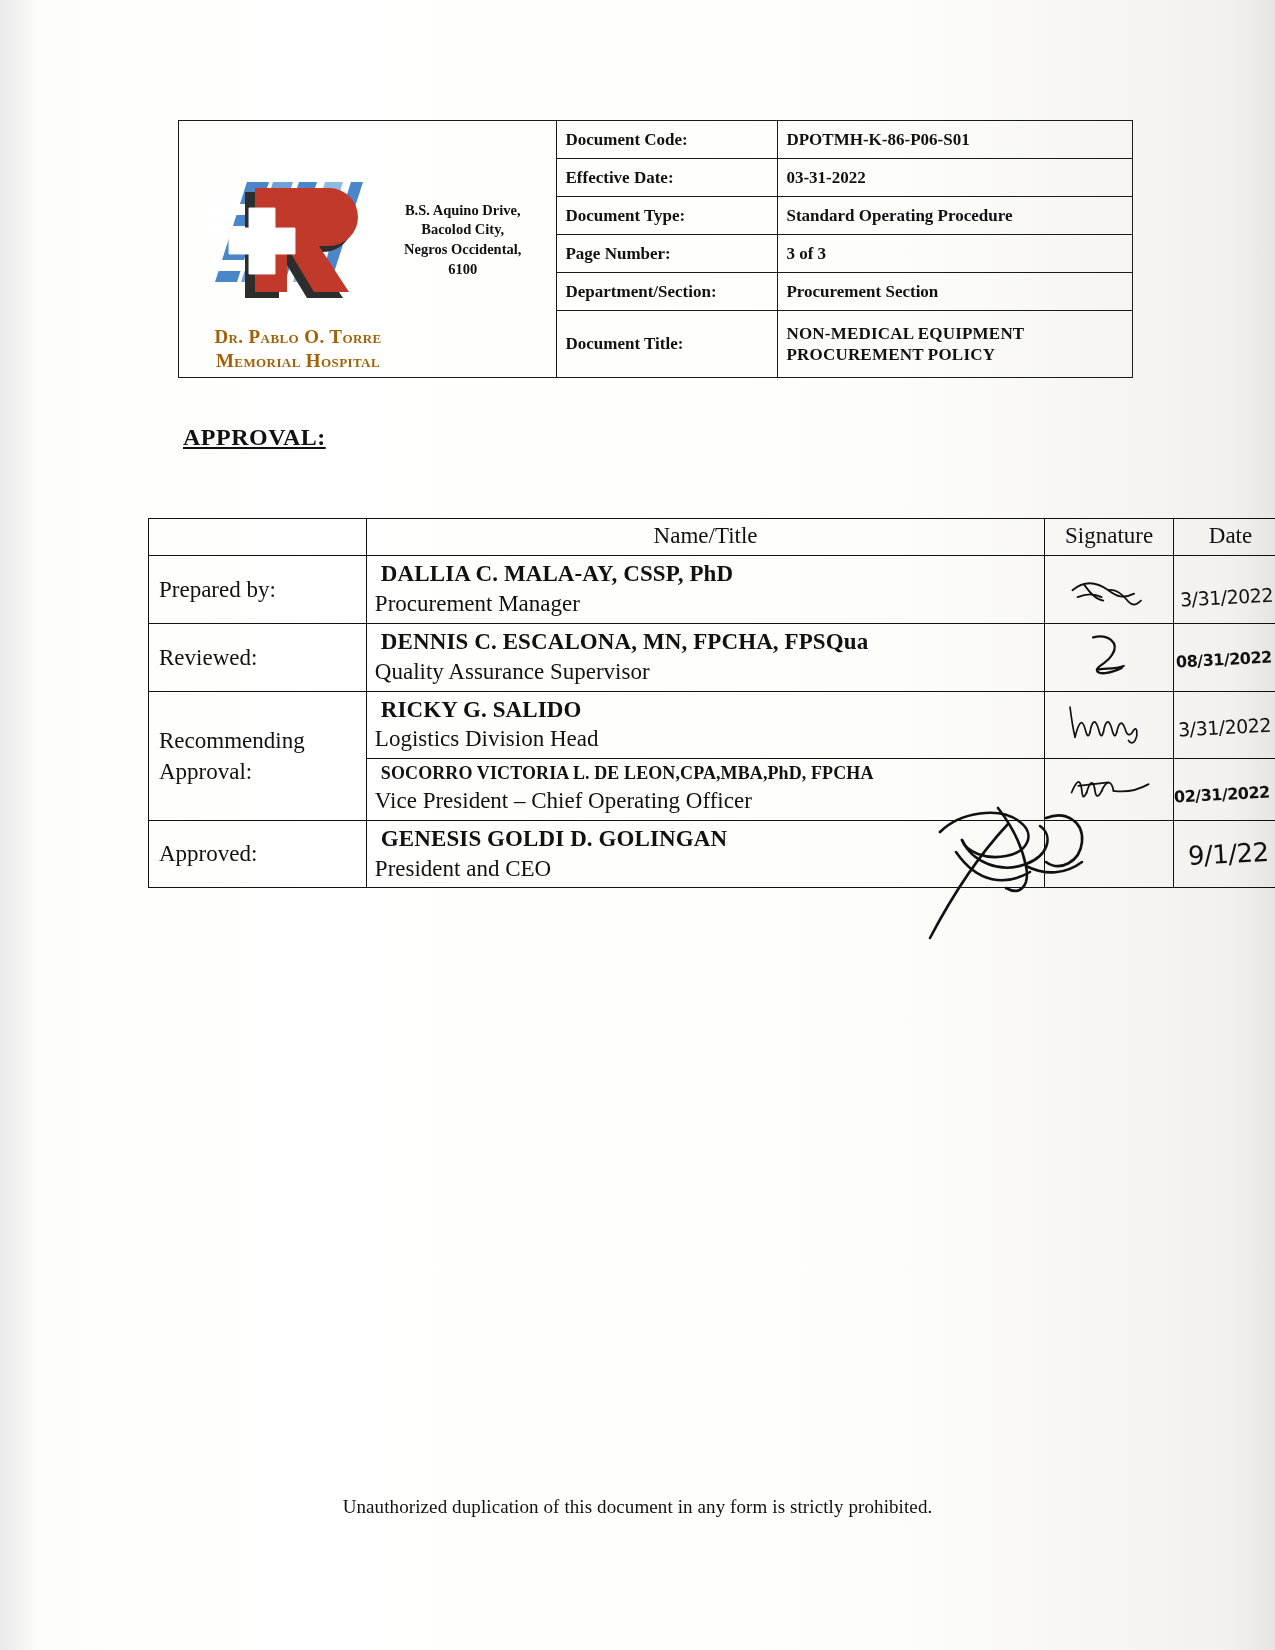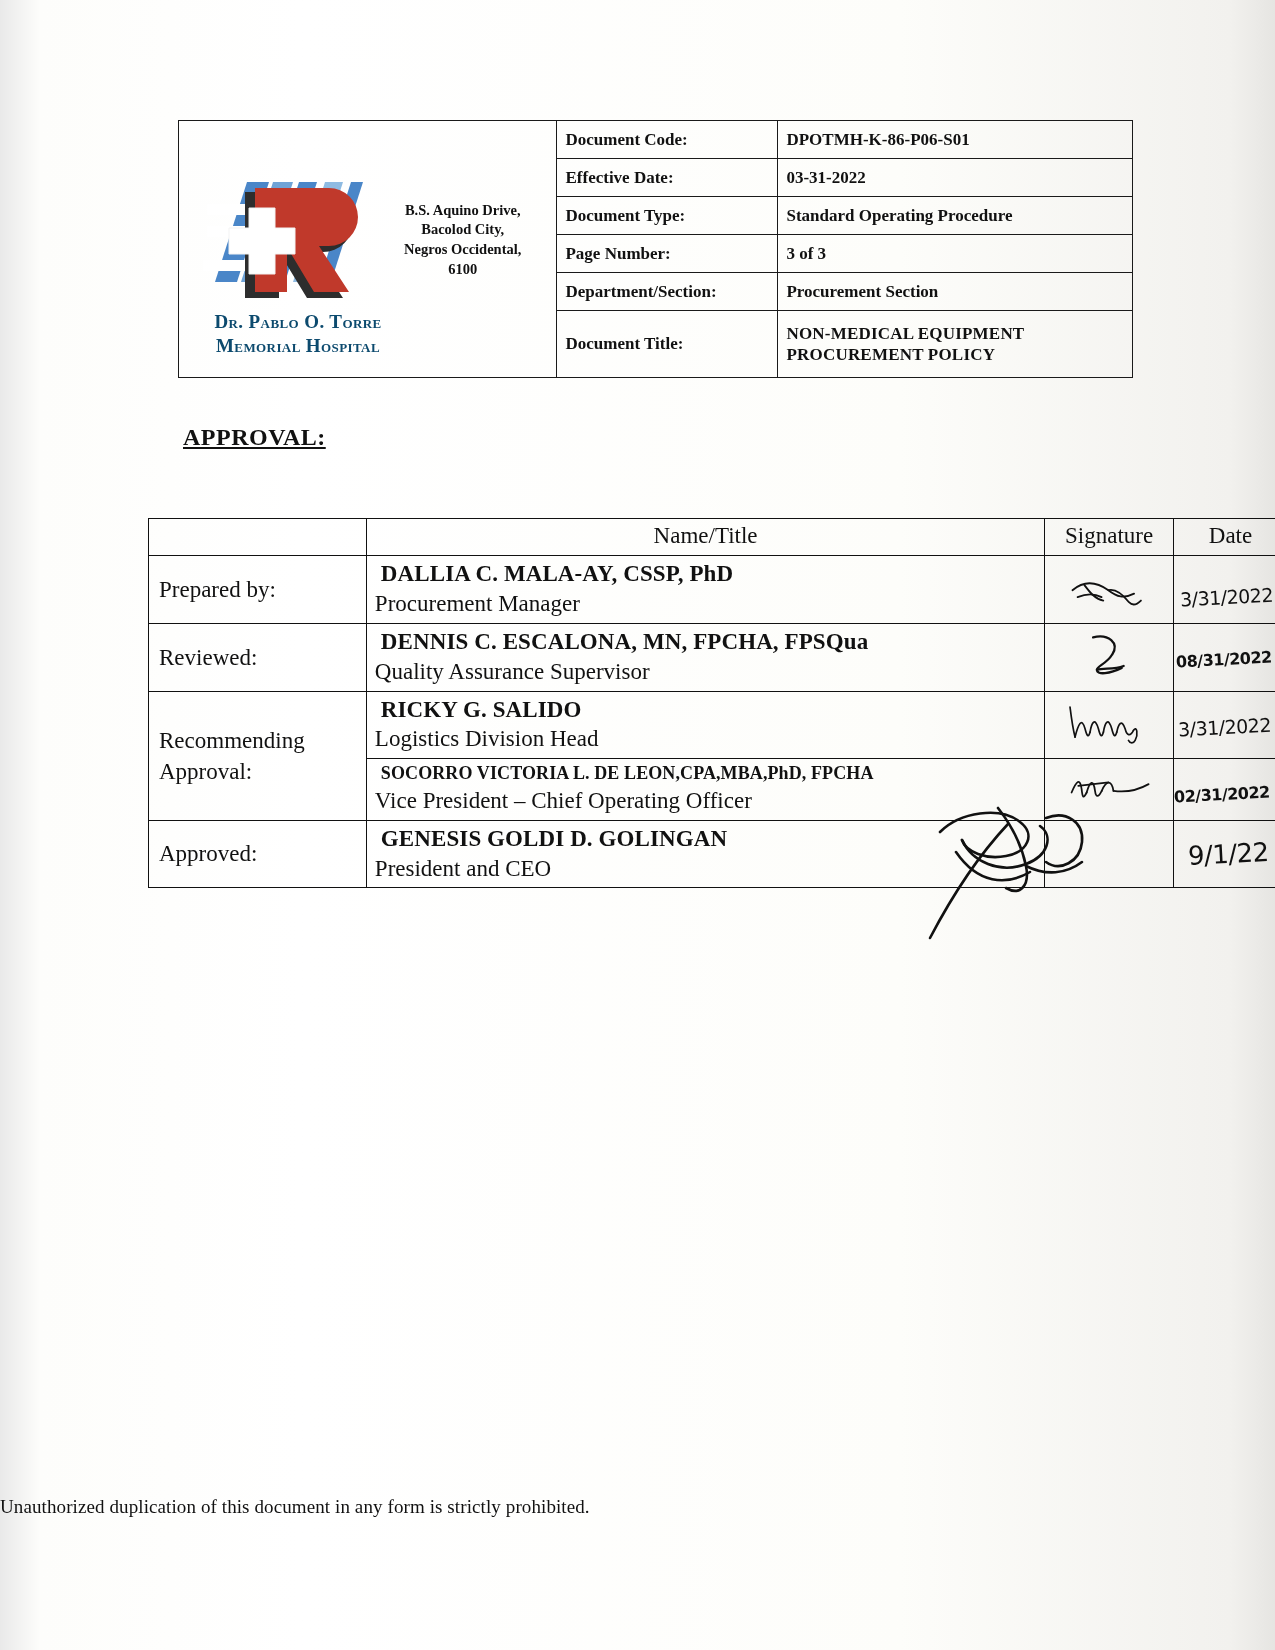--- a/index.html
+++ b/index.html
@@ -68,26 +68,26 @@
   }
   .logo-mark {
     position: relative;
     width: 180px;
     height: 150px;
     flex: 0 0 180px;
   }
   .brand-text {
     position: absolute;
     left: 12px;
-    bottom: 20px;
+    bottom: 5px;
     width: 215px;
     font-variant: small-caps;
     font-size: 19px;
     letter-spacing: .4px;
-    color: #0c4a6e;
+    color: #a16207;
     line-height: 1.25;
     text-align: center;
   }
   .addr {
     flex: 1;
     text-align: center;
     font-family: "Liberation Serif", serif;
     font-size: 14.5px;
     line-height: 1.35;
     color: #111;
@@ -177,20 +177,21 @@
     letter-spacing: -.5px;
     transform: rotate(-3deg);
   }
 
   
   .footer {
     position: absolute;
     left: 0;
     top: 1496px;
     width: 1275px;
+    text-align: center;
     font-size: 19px;
     color: #111;
     letter-spacing: .1px;
   }
   .overlay-ink {
     position: absolute;
     left: 0; top: 0;
     width: 1275px; height: 1650px;
     pointer-events: none;
   }

